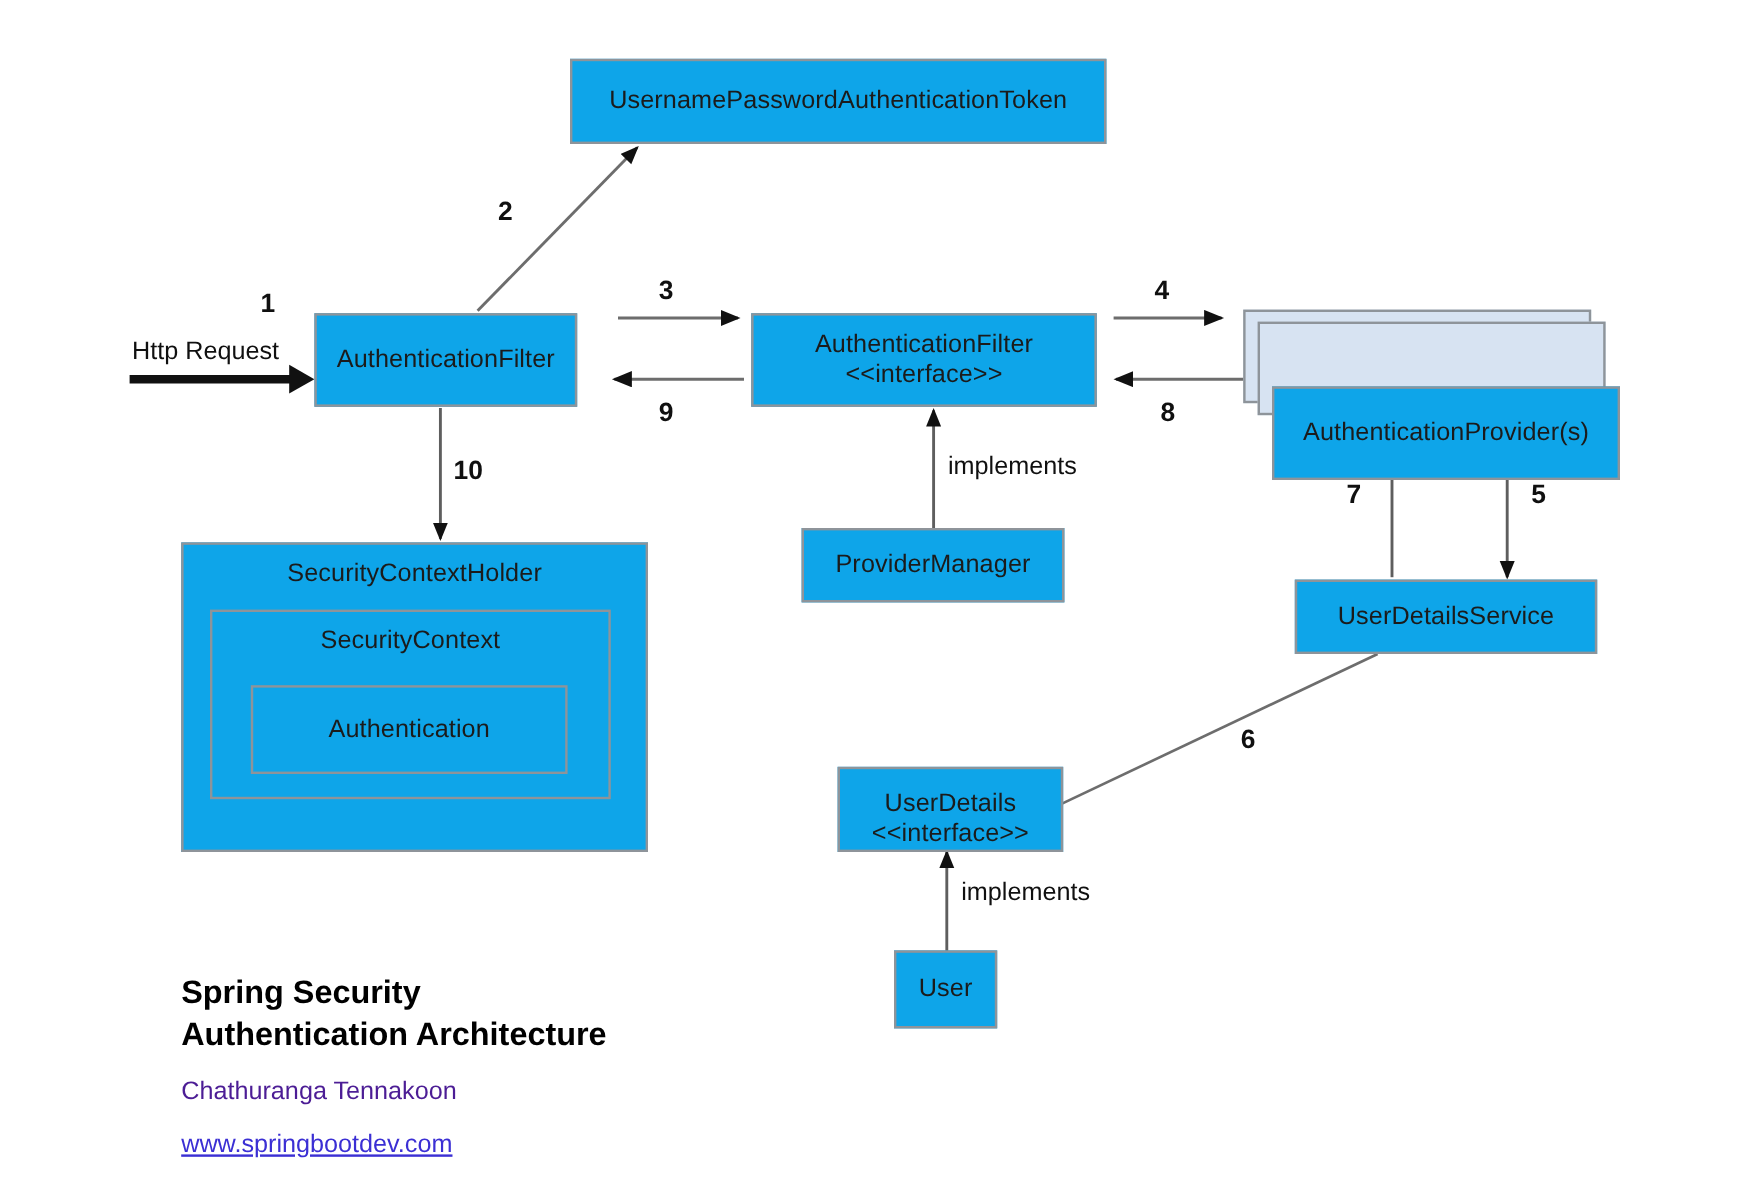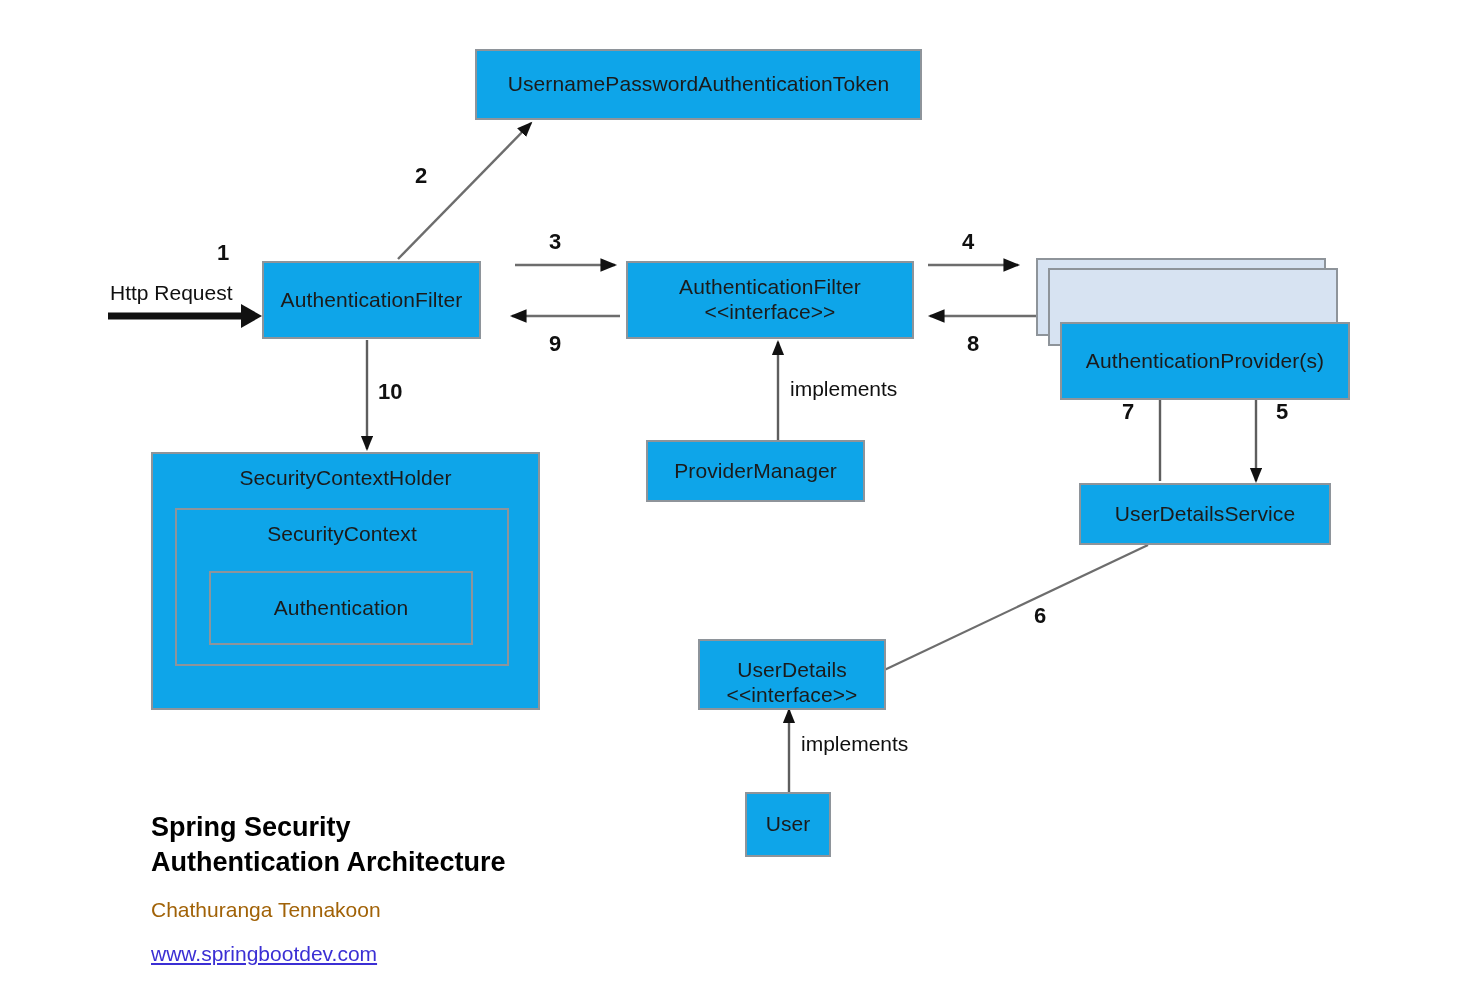--- a/index.html
+++ b/index.html
@@ -67,21 +67,21 @@
     font-weight: bold;
     font-size: 27px;
     line-height: 1.32;
     color: #000000;
     white-space: pre;
     z-index: 4;
   }
   .caption-author {
     position: absolute;
     font-size: 21px;
-    color: #a16207;
+    color: #4c1d95;
     white-space: nowrap;
     z-index: 4;
   }
   .caption-link {
     position: absolute;
     font-size: 21px;
     color: #3b2fd4;
     text-decoration: underline;
     white-space: nowrap;
     cursor: pointer;
@@ -166,21 +166,21 @@
     <span>AuthenticationFilter</span>
     <span>&lt;&lt;interface&gt;&gt;</span>
   </div>
 
   <div class="stack-shadow" style="left:1036px; top:258px; width:290px; height:78px;"></div>
   <div class="stack-shadow" style="left:1048px; top:268px; width:290px; height:78px;"></div>
   <div class="node" style="left:1060px; top:278px; width:290px; height:78px;margin-top:44px;">
     <span>AuthenticationProvider(s)</span>
   </div>
 
-  <div class="node" style="left:646px; top:440px; width:219px; height:62px;text-align:right;">
+  <div class="node" style="left:668px; top:440px; width:219px; height:62px;text-align:right;">
     <span>ProviderManager</span>
   </div>
 
   <div class="node" style="left:1079px; top:483px; width:252px; height:62px;">
     <span>UserDetailsService</span>
   </div>
 
   <div class="node" style="left:698px; top:639px; width:188px; height:71px; flex-direction:column; justify-content:flex-end;">
     <span>UserDetails</span>
     <span>&lt;&lt;interface&gt;&gt;</span>

